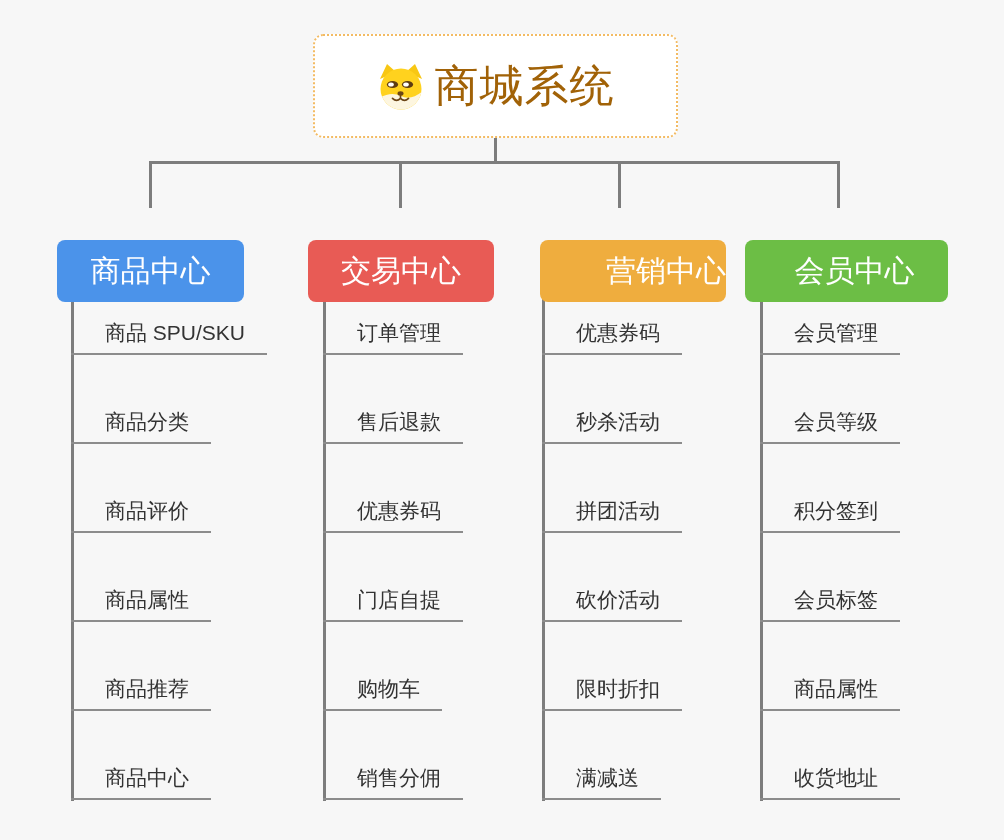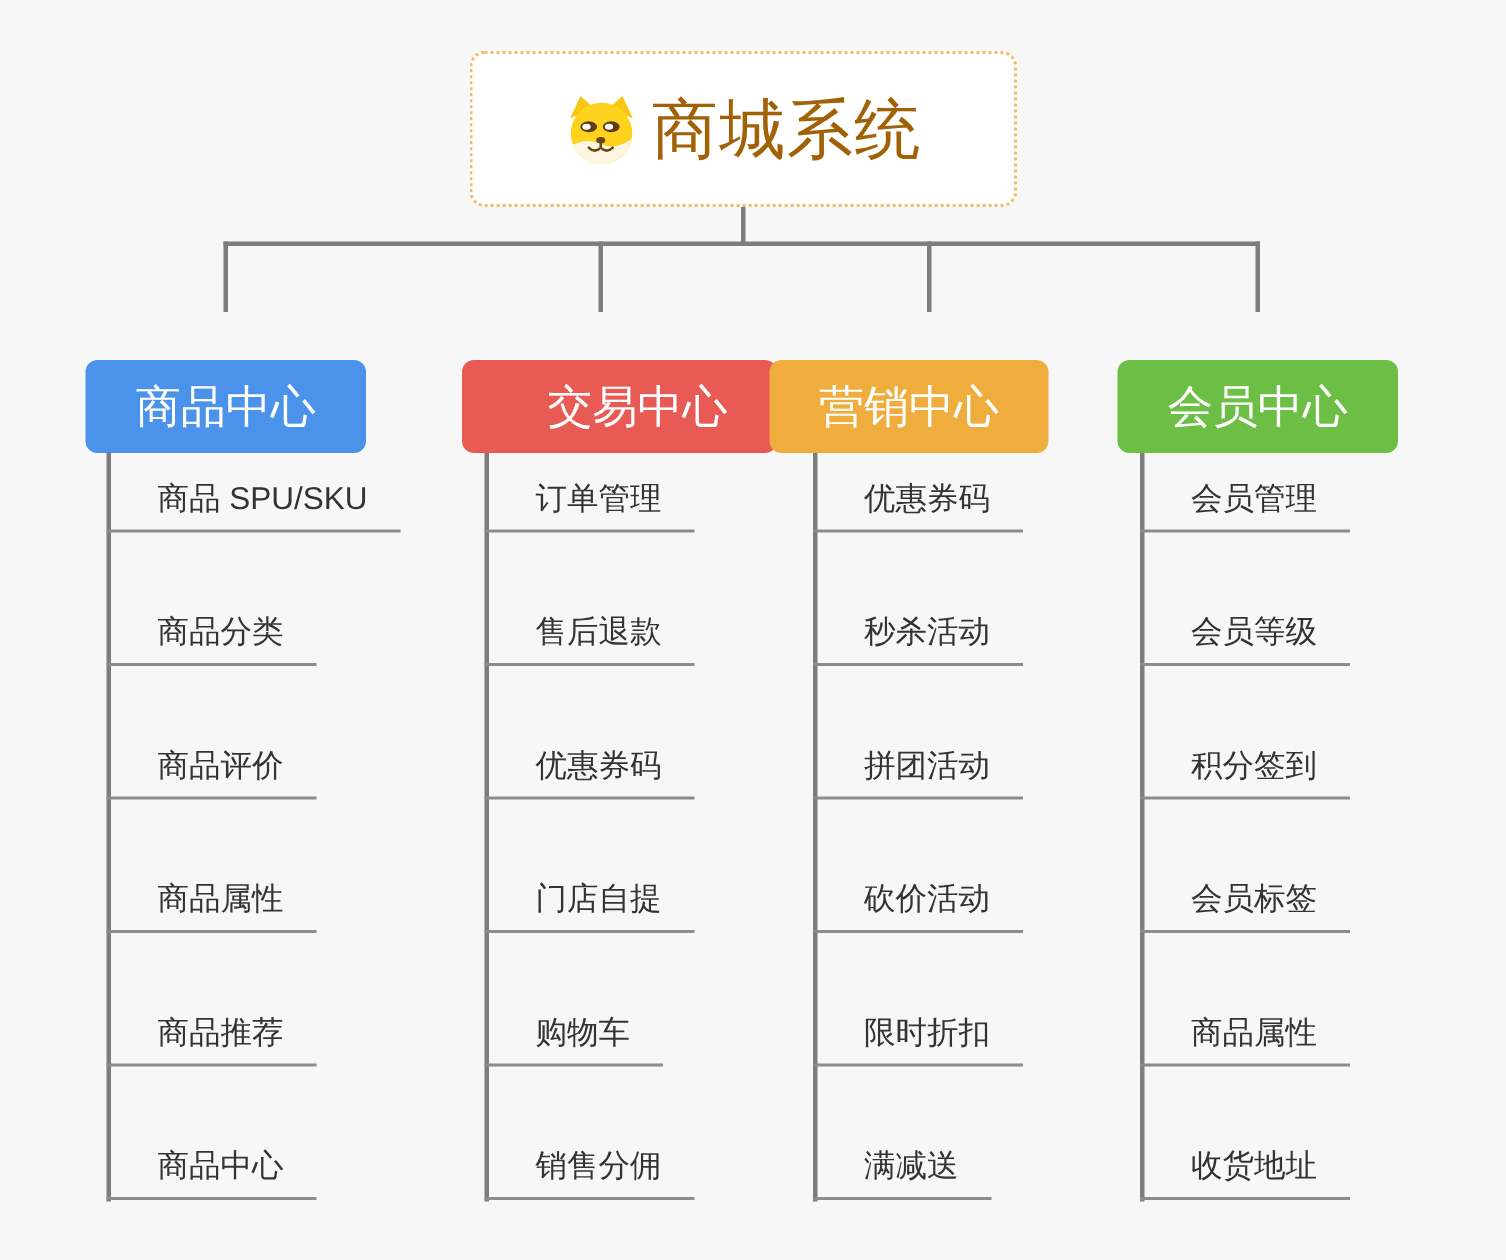--- a/index.html
+++ b/index.html
@@ -46,21 +46,21 @@
     position:absolute;top:208px;height:62px;
     border-radius:8px;
     display:flex;align-items:center;justify-content:center;
     color:#ffffff;font-size:30px;
     white-space:nowrap;
     z-index:2;
     margin-top:32px;
   }
   .b1{left:57px;width:187px;}
   .b2{left:308px;width:186px;}
-  .b3{left:513px;width:186px;}
+  .b3{left:540px;width:186px;justify-content:flex-end;}
   .b4{left:745px;width:187px;}
 
   
   .colgroup{position:absolute;top:0;width:0;height:840px;}
   .c1{left:71px}.c2{left:323px}.c3{left:542px}.c4{left:760px}
   .leaf{
     position:absolute;left:0;
     width:max-content;
     padding:0 22px 5px 34px;
     border-bottom:2px solid #8c8c8c;
@@ -112,27 +112,27 @@
 
       <ellipse cx="23.5" cy="31.5" rx="3" ry="2.2" fill="#6b4516"></ellipse>
       <path d="M23.5,33.5 V36.4 M15.5,36.4 Q19.5,40.4 23.5,36.4 Q27.5,40.4 31.5,36.4" stroke="#6b4516" stroke-width="1.7" fill="none" stroke-linecap="round"></path>
     </svg>
     <span class="root-title">商城系统</span>
   </div>
 
   <div class="branch-box b1" style="background-color: rgb(75, 147, 234);">
     <span>商品中心</span>
   </div>
-  <div class="branch-box b2" style="background-color: rgb(232, 91, 85); padding-left: 24px;">
+  <div class="branch-box b2" style="background-color: rgb(232, 91, 85);">
     <span>交易中心</span>
   </div>
   <div class="branch-box b3" style="background-color: rgb(239, 173, 62);">
     <span>营销中心</span>
   </div>
-  <div class="branch-box b4" style="background-color: rgb(108, 190, 69);">
+  <div class="branch-box b4" style="background-color: rgb(108, 190, 69); padding-left: 16px;">
     <span>会员中心</span>
   </div>
 
   <div class="colgroup c1">
     <div class="leaf">商品 SPU/SKU</div>
     <div class="leaf">商品分类</div>
     <div class="leaf">商品评价</div>
     <div class="leaf">商品属性</div>
     <div class="leaf">商品推荐</div>
     <div class="leaf">商品中心</div>

